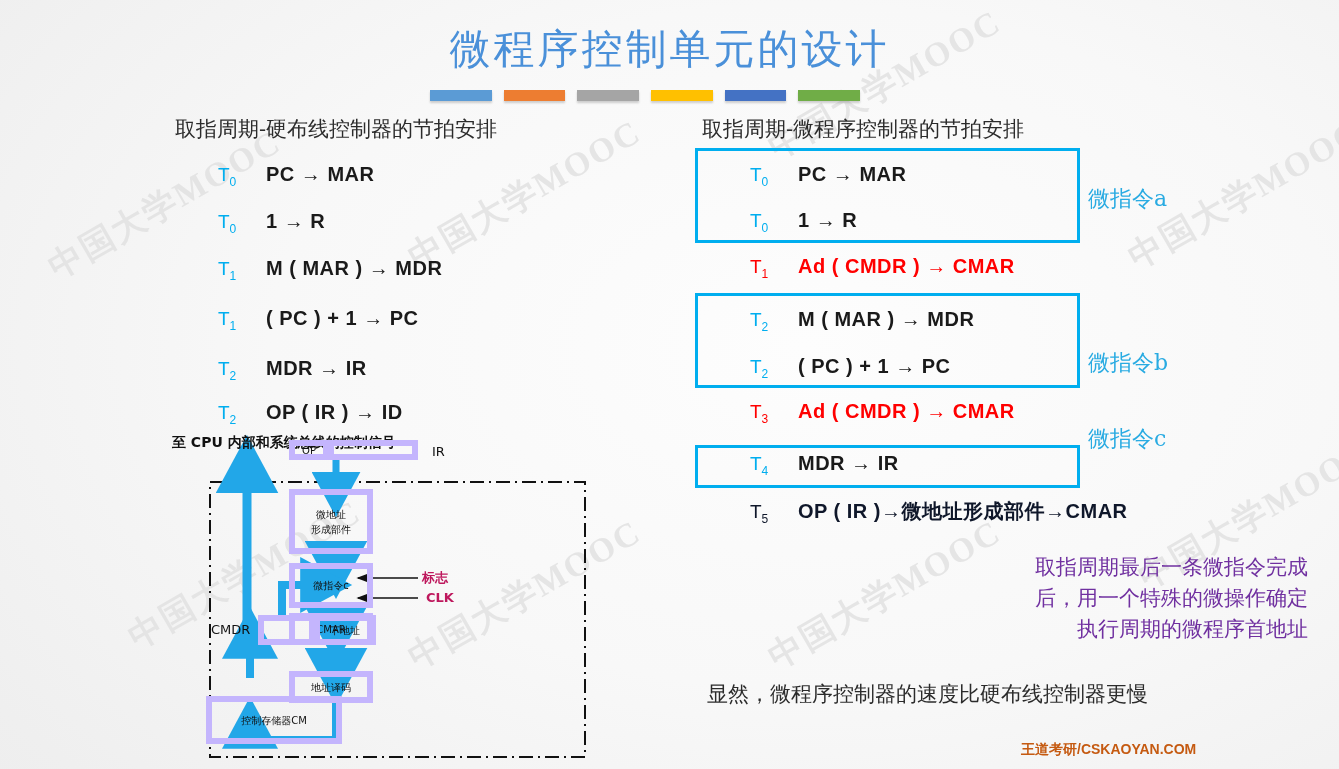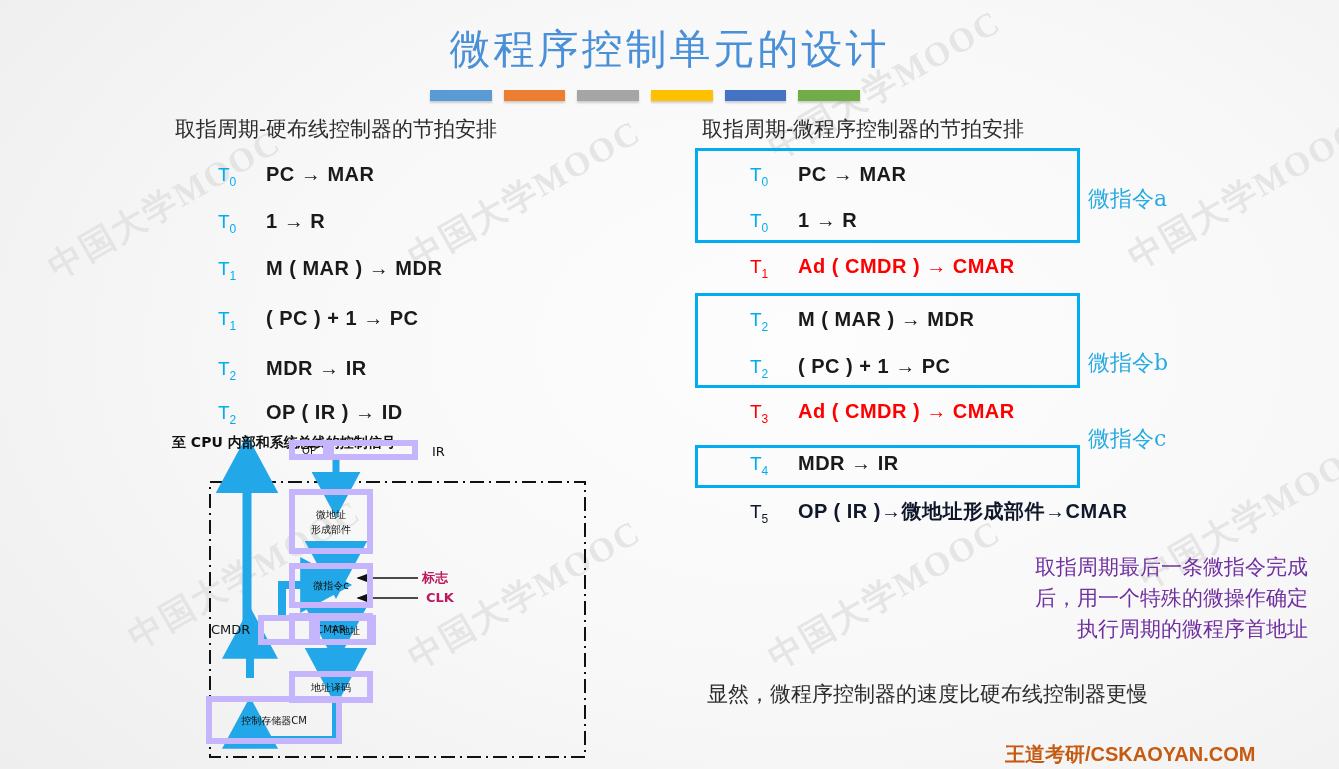--- a/index.html
+++ b/index.html
@@ -53,22 +53,23 @@
 
   .note{
     position:absolute;font-family:"DejaVu Serif","Liberation Serif",serif;
     font-size:21px;color:#7030A0;line-height:31px;white-space:pre-line;text-align:right;
   }
   .concl{
     position:absolute;font-family:"DejaVu Serif","Liberation Serif",serif;
     font-size:21px;color:#2b2b2b;white-space:nowrap;
   }
   .brand{
-    position:absolute;font-size:20px;font-weight:700;color:#C55A11;white-space:nowrap;
+    position:absolute;font-size:14px;font-weight:700;color:#C55A11;white-space:nowrap;
     font-family:"Liberation Sans",sans-serif;
+    margin-left:16px;
   }
 
   
   #diagram{position:absolute;left:170px;top:430px;width:460px;height:339px;}
   #diagram svg{position:absolute;left:0;top:0;}
   .dbox{
     position:absolute;border:6px solid #c4b5fd;background:transparent;box-sizing:border-box;
     display:flex;align-items:center;justify-content:center;text-align:center;
     font-family:"DejaVu Sans","Liberation Sans",sans-serif;font-size:10px;color:#111;line-height:15px;
   }

